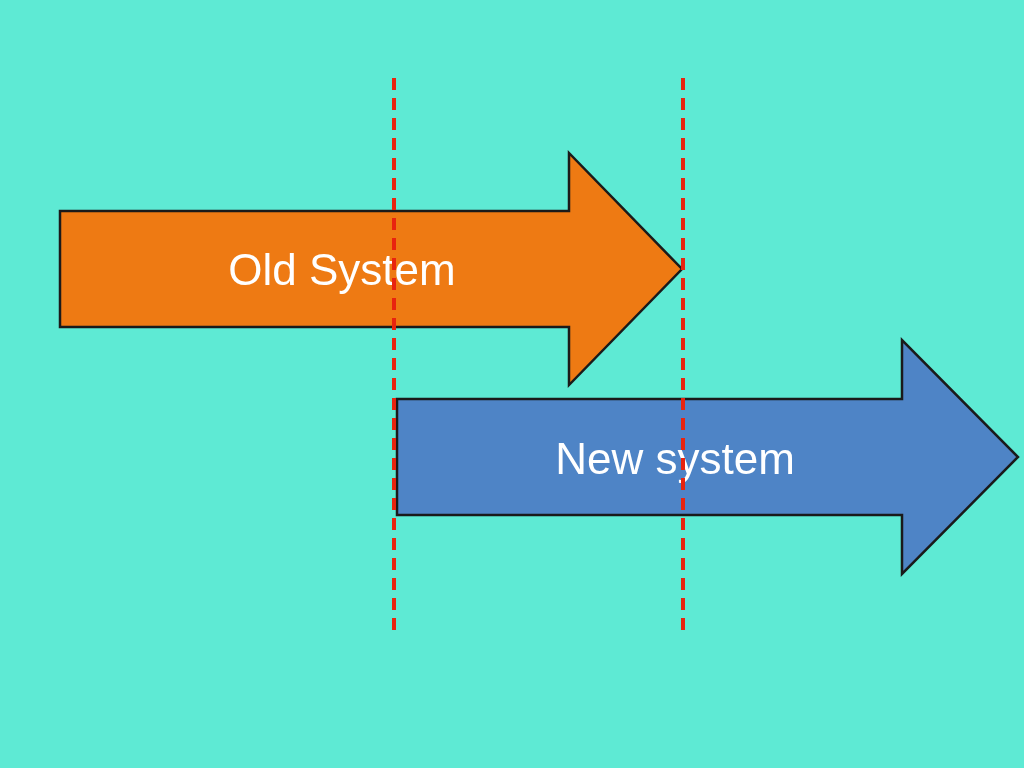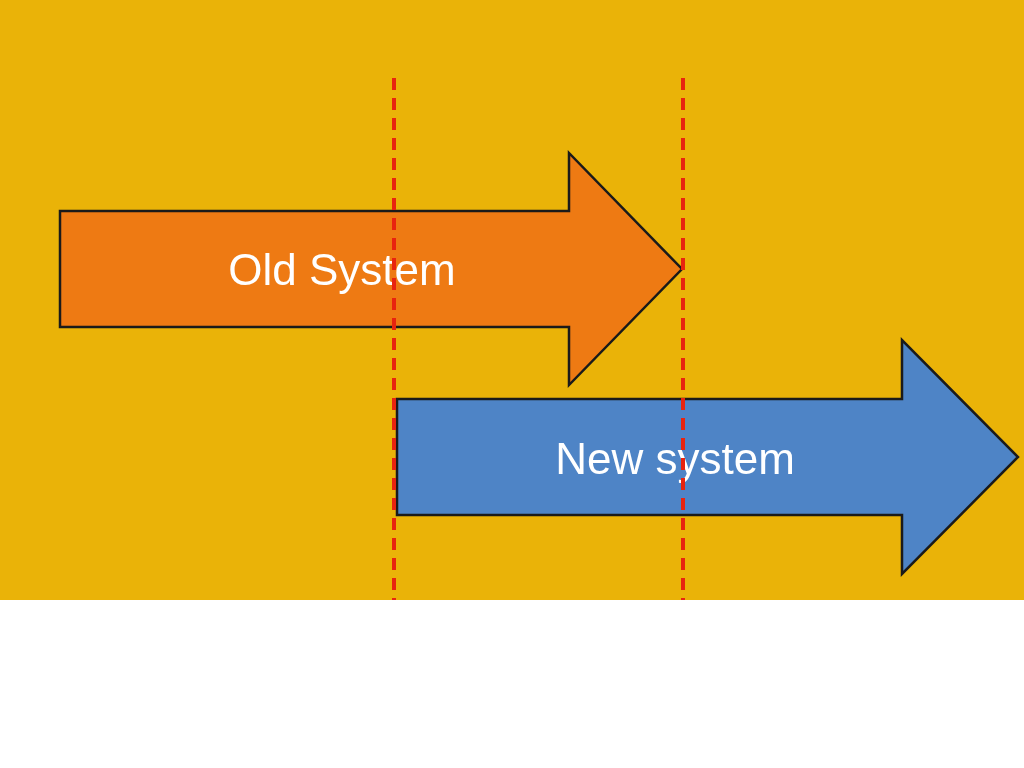--- a/index.html
+++ b/index.html
@@ -3,22 +3,22 @@
 <meta charset="utf-8">
 <style>
   html, body {
     margin: 0;
     padding: 0;
     background: #ffffff;
   }
   .canvas {
     position: relative;
     width: 1024px;
-    height: 600px;
-    background: #eab308;
+    height: 768px;
+    background: #5eead4;
     overflow: hidden;
   }
   svg { display: block; }
   .arrow-shape {
     stroke: #1a1a1a;
     stroke-width: 2.5;
     stroke-linejoin: miter;
   }
   .arrow-label {
     font-family: "Liberation Sans", sans-serif;

